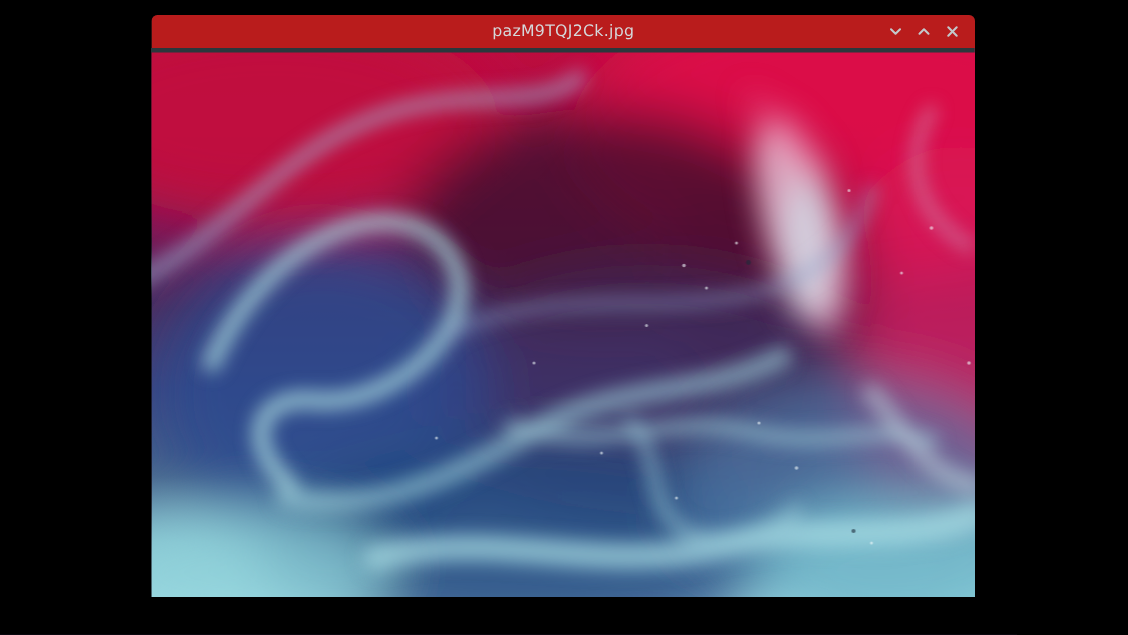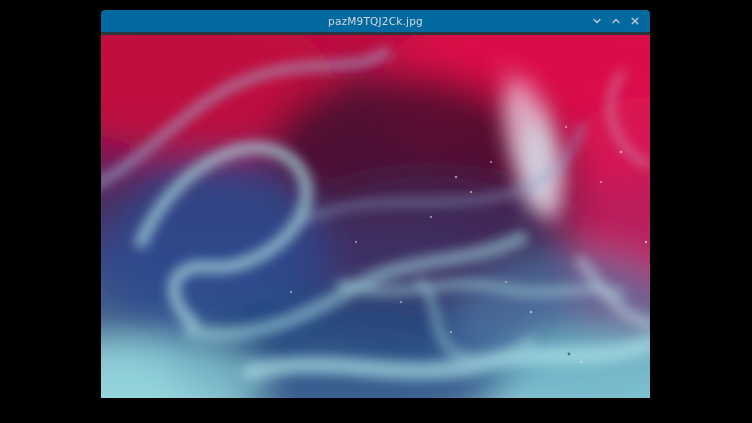--- a/index.html
+++ b/index.html
@@ -14,21 +14,21 @@
     position: absolute; left: 101px; top: 10px;
     width: 549px; height: 388px;
     border-radius: 4px 4px 0 0;
     overflow: hidden;
     background: #16181a;
     box-shadow: 0 0 0 1px rgba(0,0,0,0.6);
   }
   .titlebar {
     position: relative;
     height: 22px;
-    background: #0369a1;
+    background: #b91c1c;
     display: flex; align-items: center; justify-content: center;
   }
   .titlebar-title {
     color: #d5d8da;
     font-size: 10.5px;
     line-height: 22px;
     letter-spacing: 0.2px;
     user-select: none;
   }
   .titlebar-controls {

